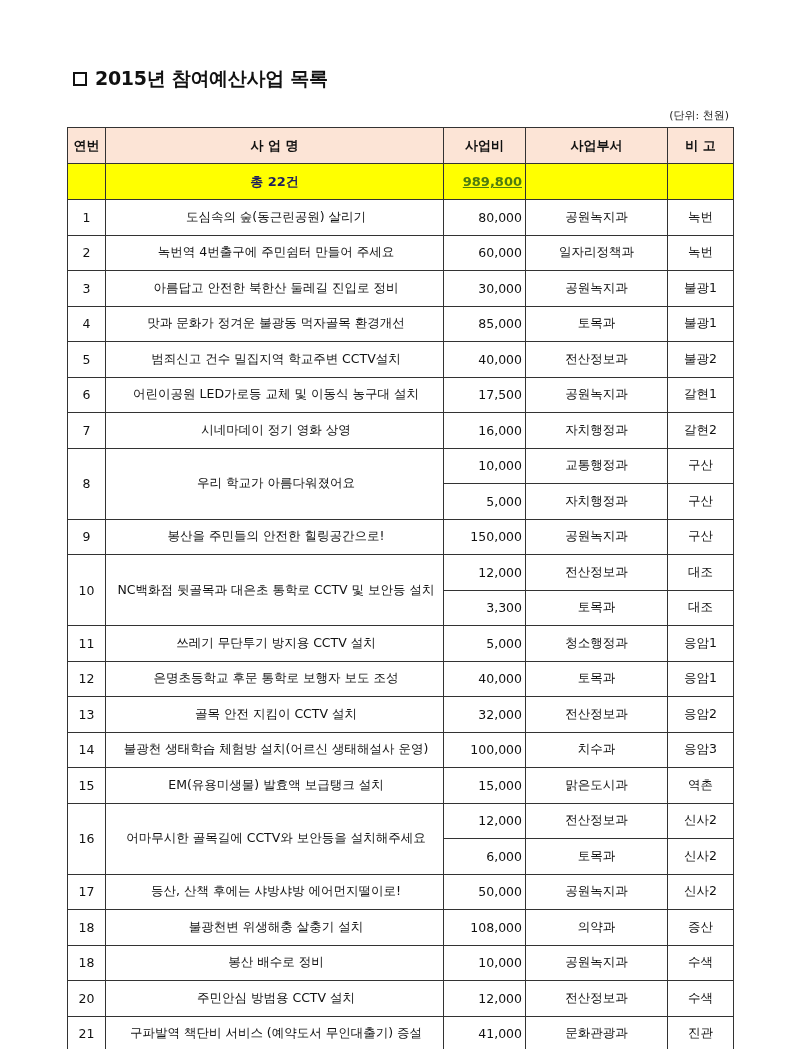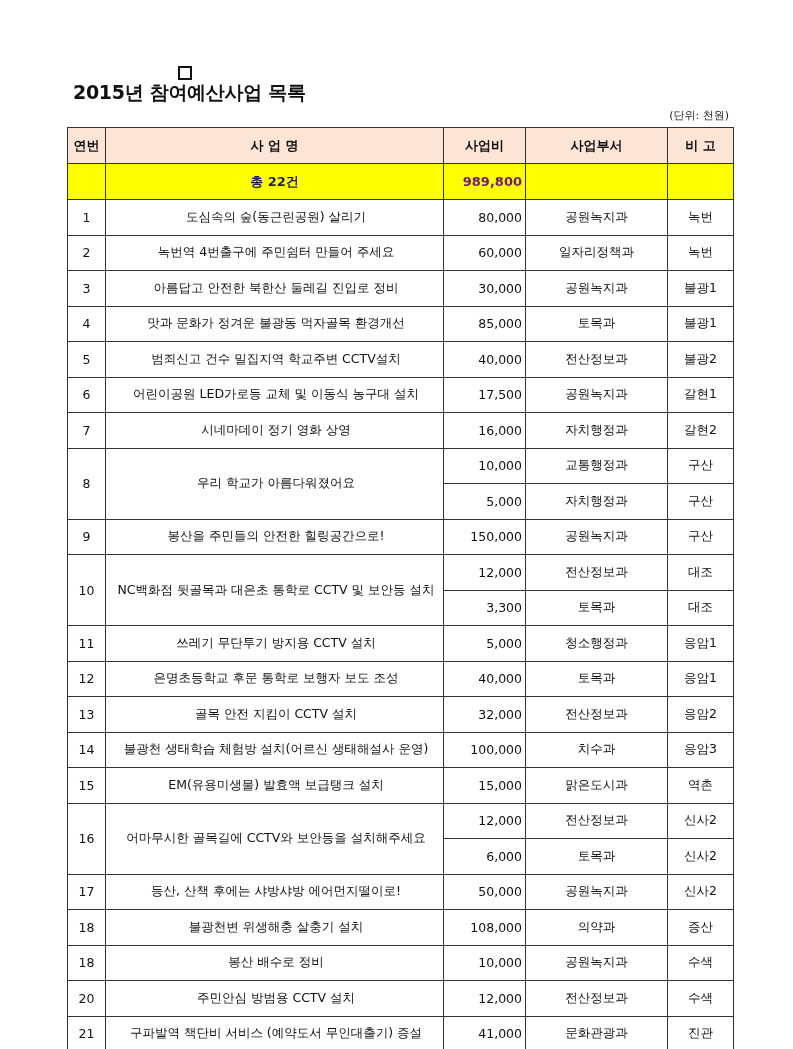--- a/index.html
+++ b/index.html
@@ -1,29 +1,29 @@
 <!DOCTYPE html>
 <html><head>
 <meta charset="utf-8">
 <style>
   html, body { margin: 0; padding: 0; background: #ffffff; }
   body { width: 793px; height: 1049px; position: relative; overflow: hidden;
          font-family: "DejaVu Sans", "Liberation Sans", sans-serif; color: #111; }
   .title { position: absolute; left: 73px; top: 66px; font-size: 19px; font-weight: bold;
-           letter-spacing: -0.3px; display: flex; align-items: center; flex-direction: column; }
+           letter-spacing: -0.3px; display: flex; align-items: center; }
   .title .box { display: inline-block; width: 14px; height: 14px; border: 2px solid #111;
                 margin-right: 8px; box-sizing: border-box; }
   .unit { position: absolute; right: 64px; top: 108px; font-size: 11px; color: #222; }
   table { position: absolute; left: 67px; top: 127px; border-collapse: collapse;
           table-layout: fixed; width: 666px; font-size: 12.5px; }
   td, th { border: 1px solid #333; padding: 0; height: 34.5px; overflow: hidden; white-space: nowrap; }
   th { background: #fce4d6; font-weight: bold; font-size: 13px; height: 35px; }
   tr.total td { background: #ffff00; font-weight: bold; font-size: 13px; height: 35px; }
   tr.total .label { color: #1f1f5c; text-align: center; }
-  tr.total .amt { text-align: right; padding-right: 3px; color: #701a75; }
+  tr.total .amt { text-align: right; padding-right: 3px; color: #4d7c0f; text-decoration: underline; }
   .c-no { text-align: center; }
   .c-name { text-align: center; padding-left: 3px; }
   .c-amt { text-align: right; padding-right: 3px; }
   .c-dept { text-align: center; }
   .c-note { text-align: center; }
 </style>
 </head>
 <body>
 
 <div class="title">

